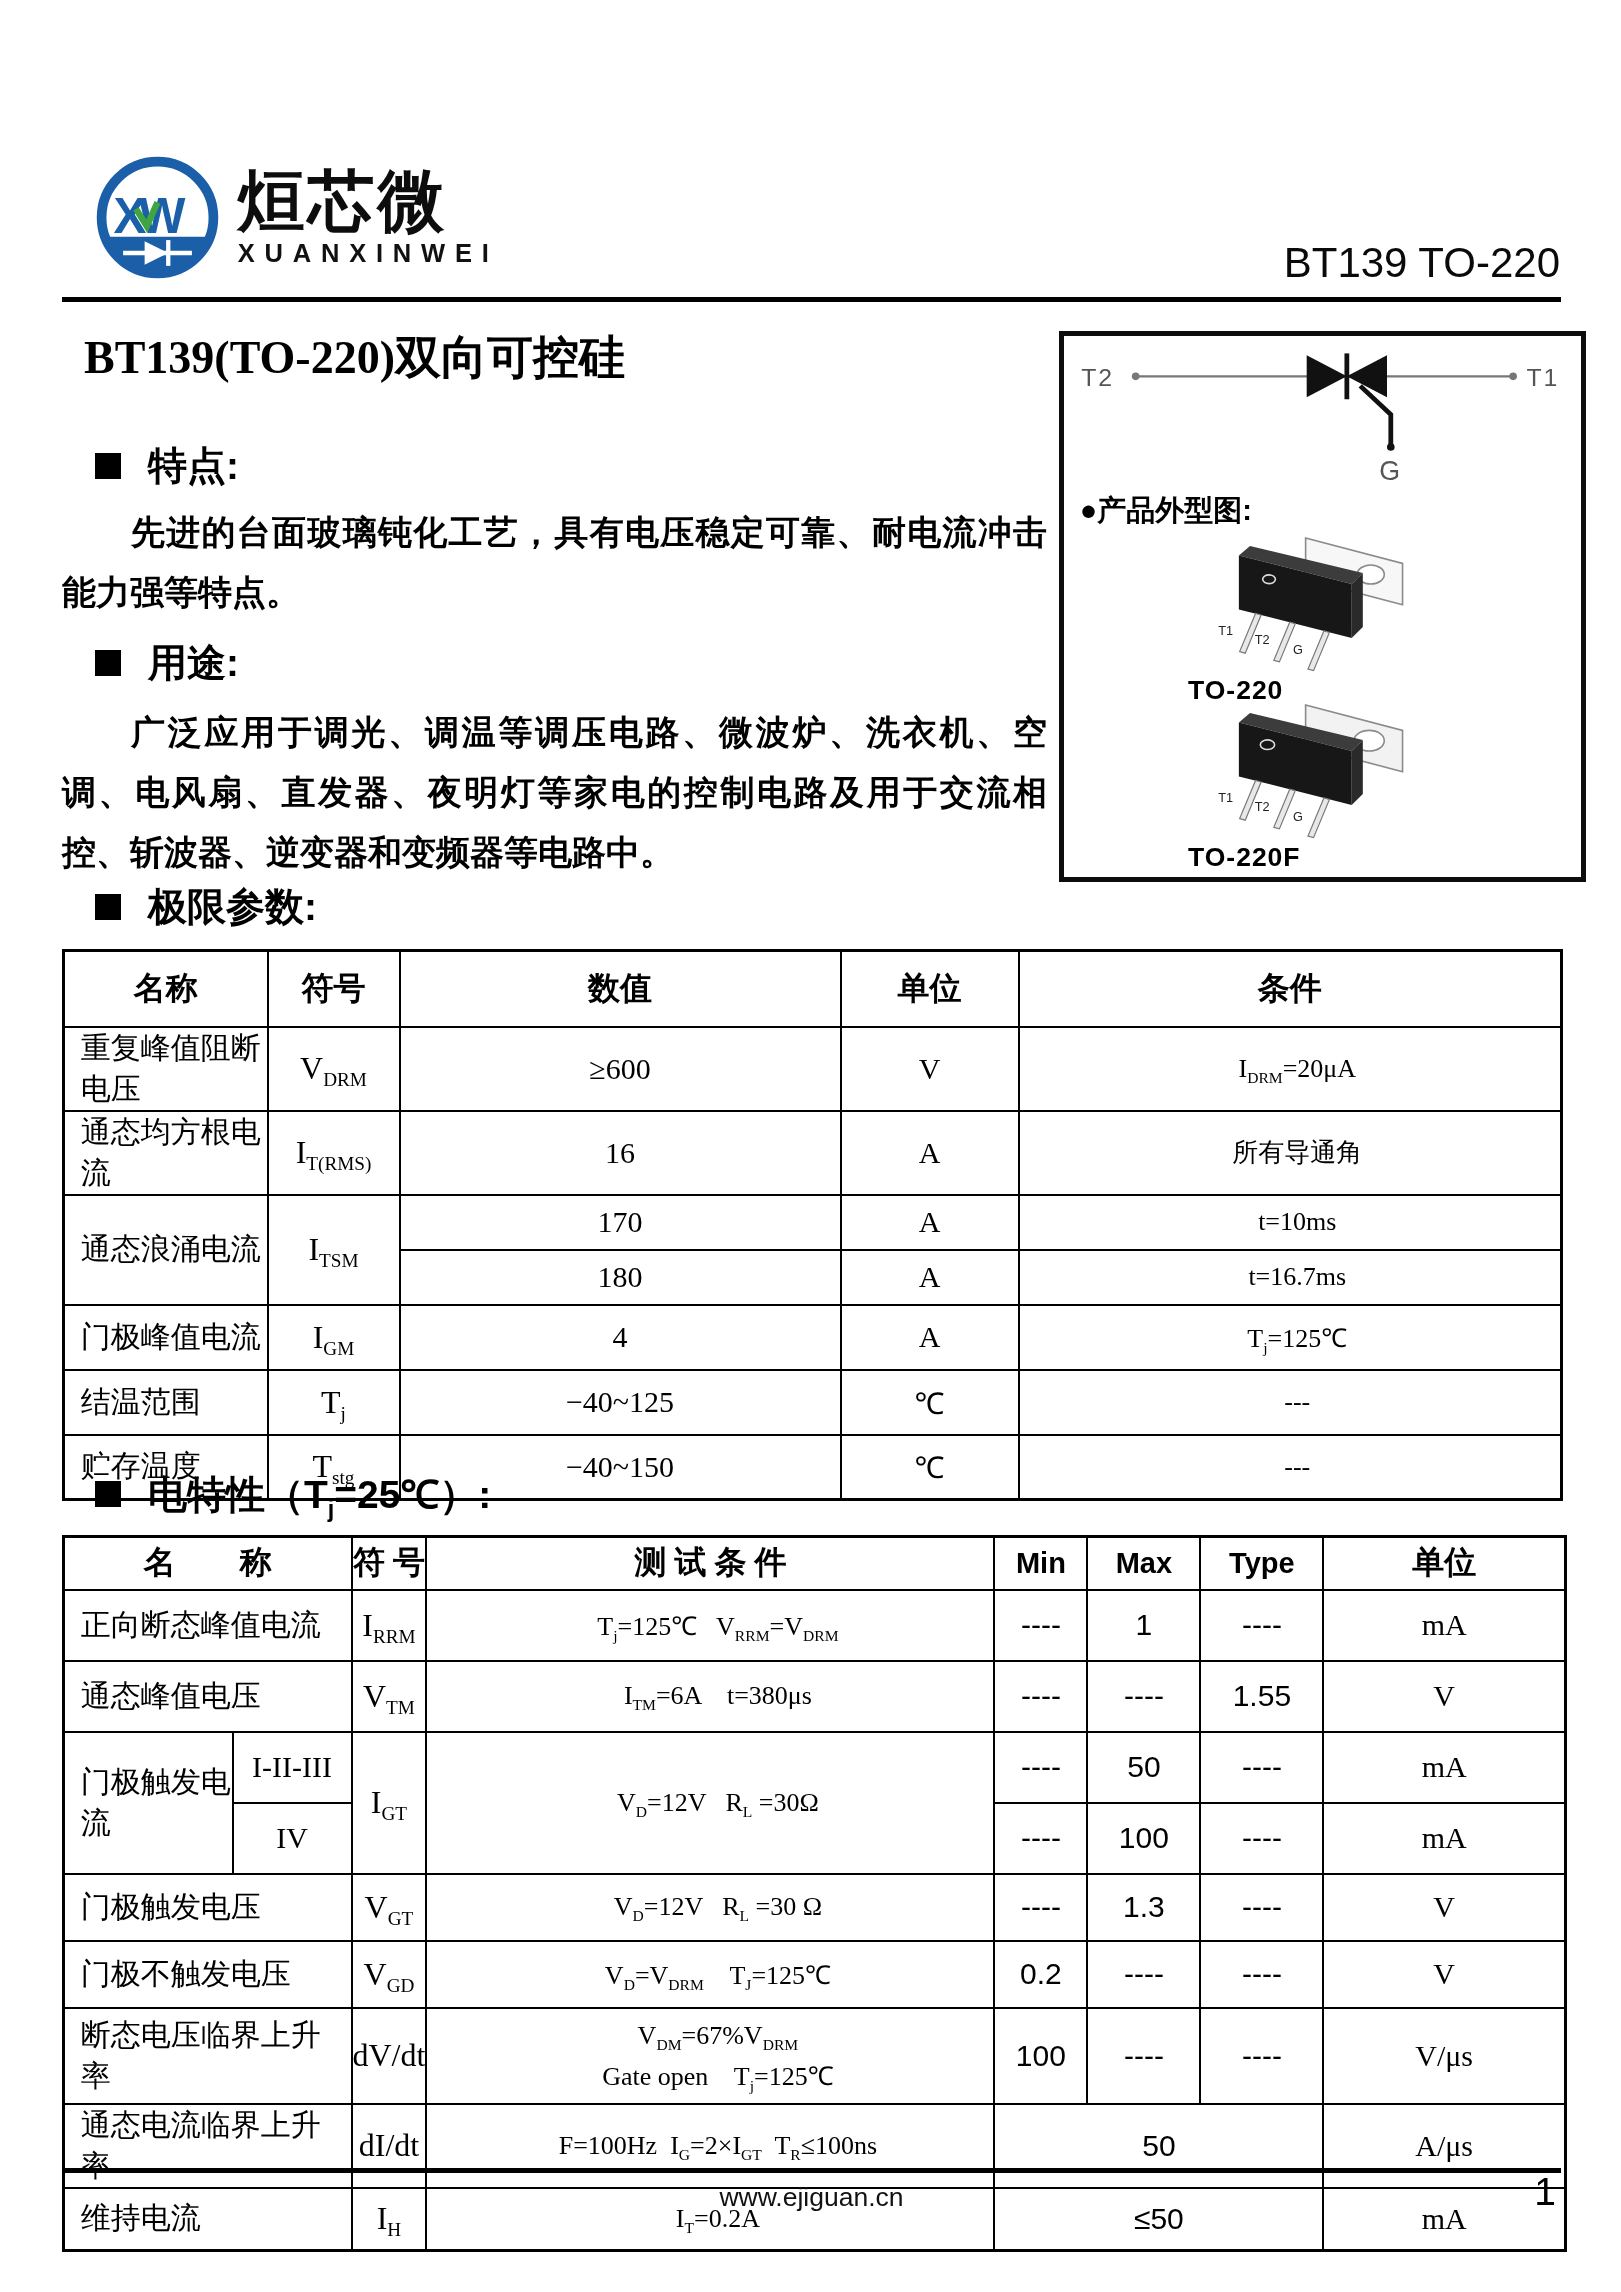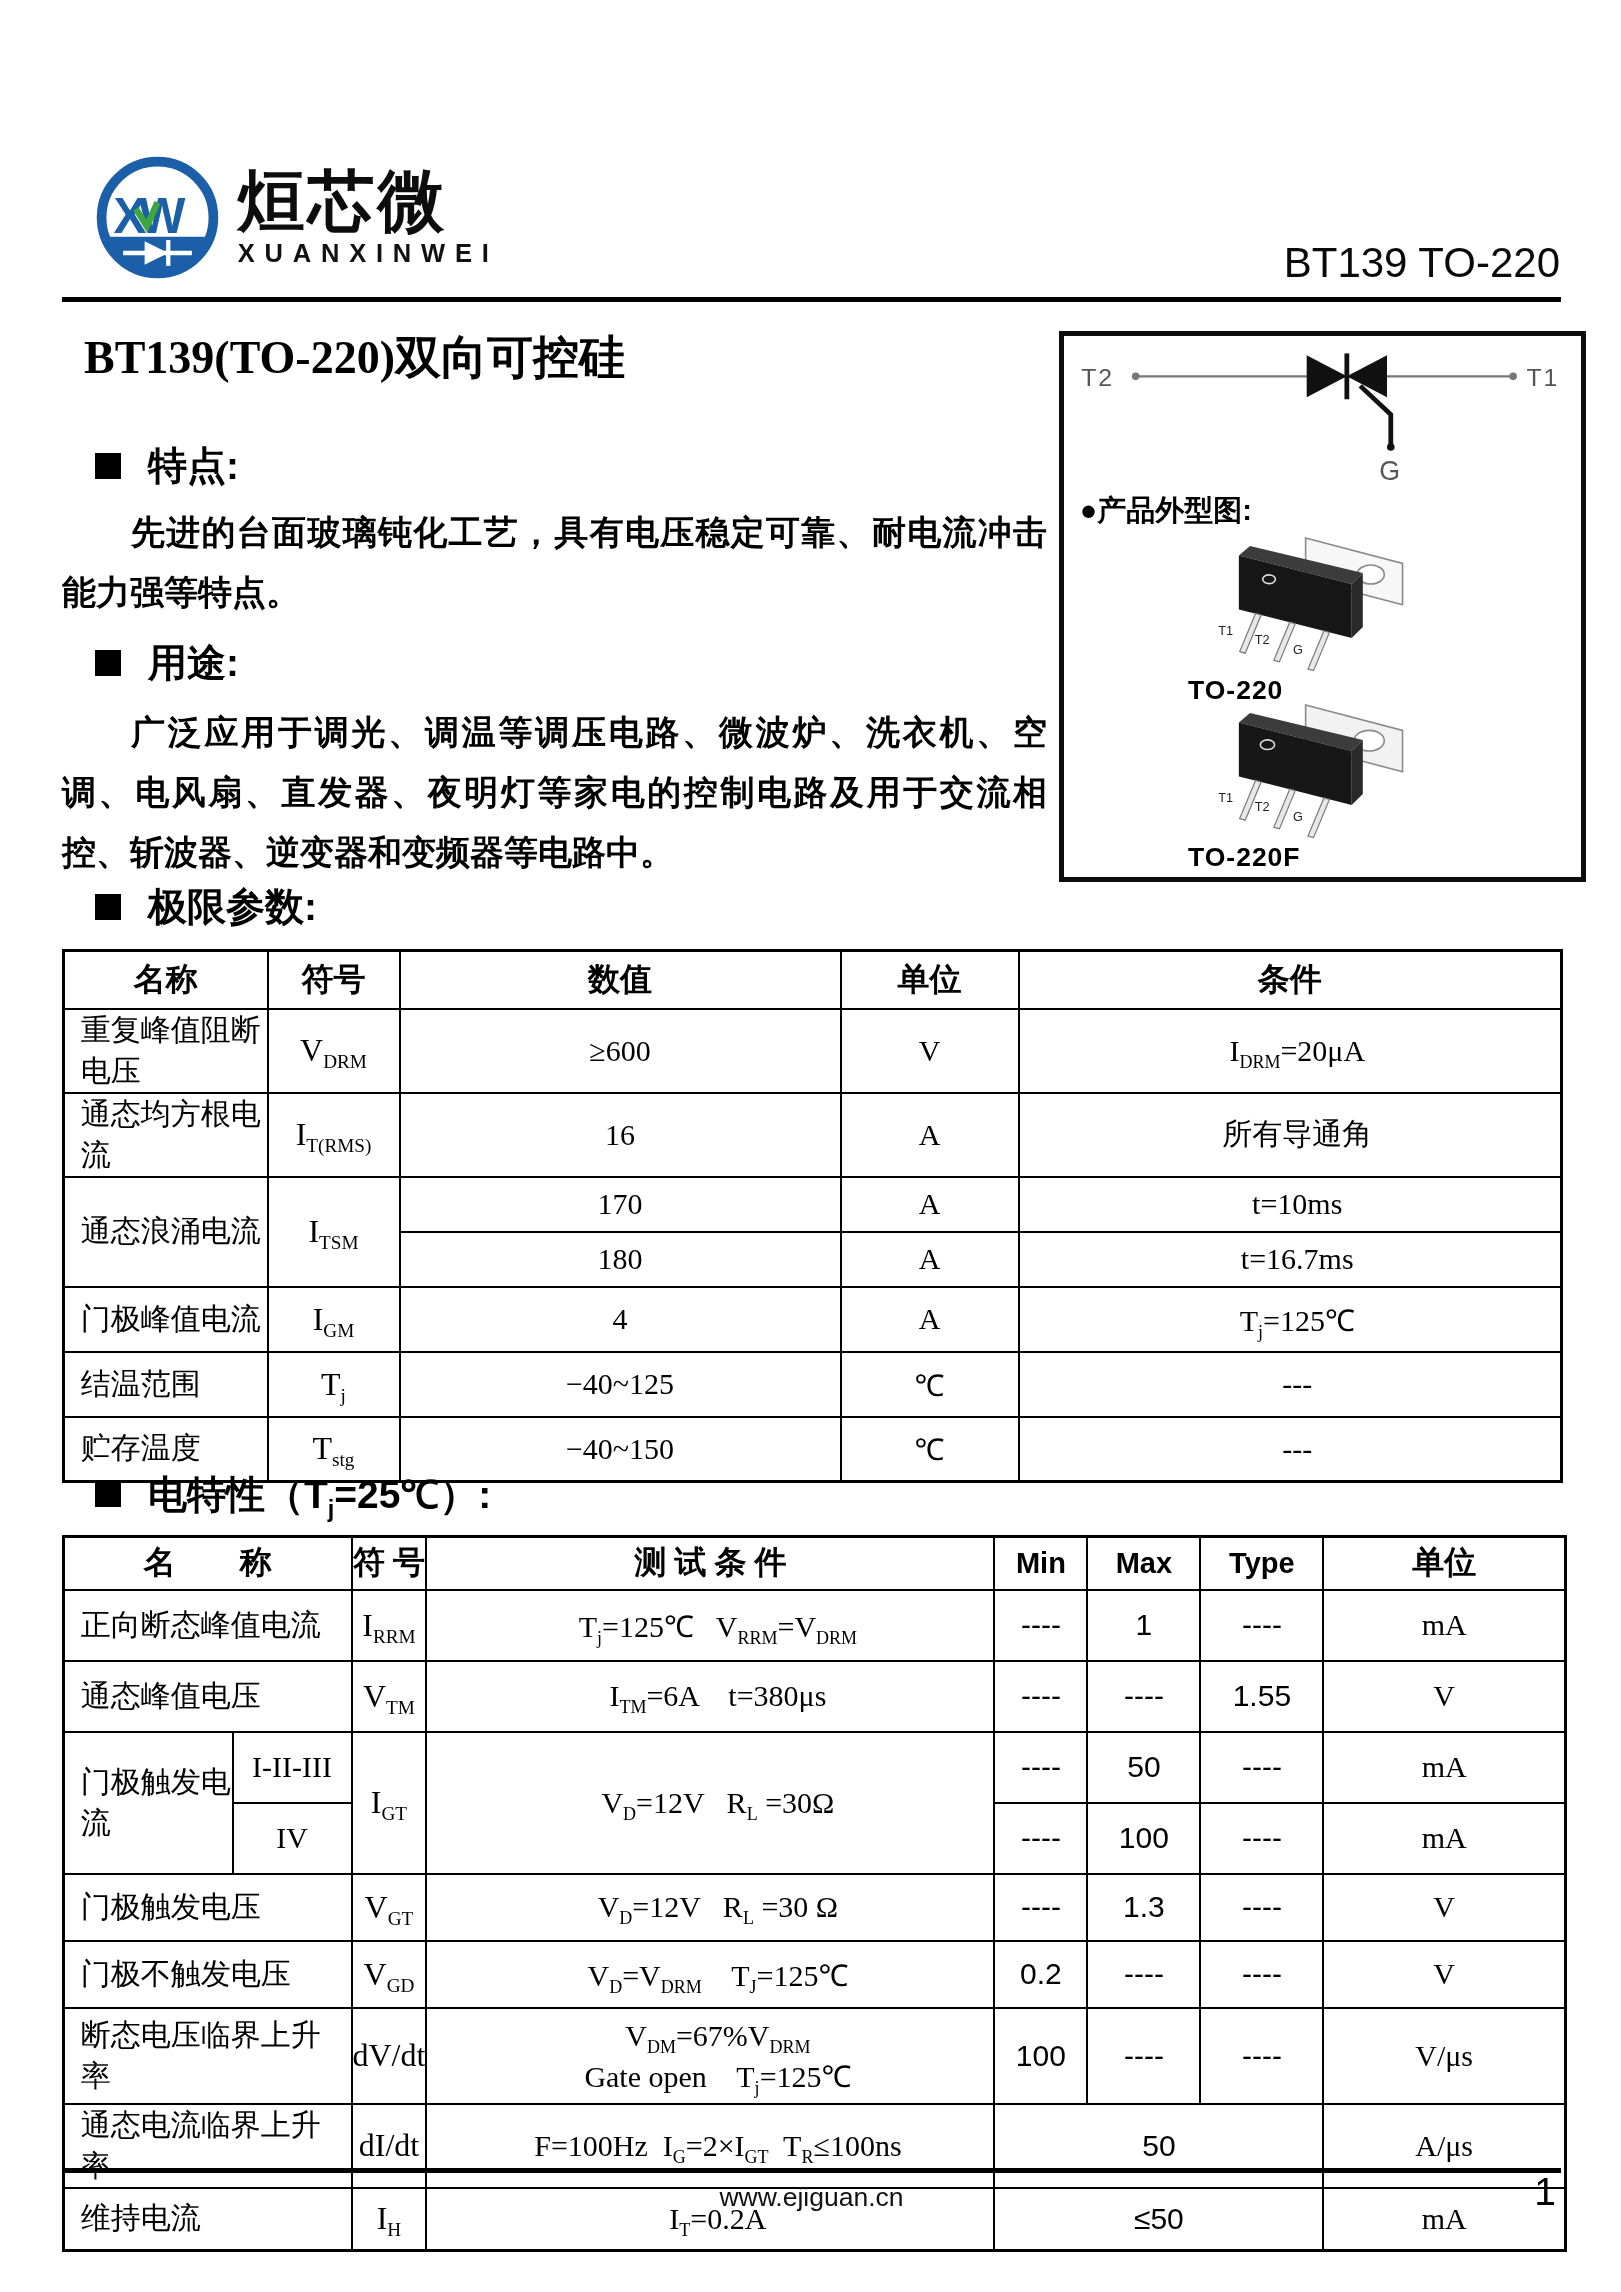--- a/index.html
+++ b/index.html
@@ -27,26 +27,26 @@
   .pkg1{top:194px;} .pkg2{top:361px;}
   .pkg-label{margin-left:48px;margin-top:-5.9px;font-family:"Liberation Sans",sans-serif;font-weight:900;font-size:26.5px;letter-spacing:1px;}
   
   table{border-collapse:collapse;table-layout:fixed;position:absolute;left:62px;background:#fff;}
   td,th{border:2.9px solid #000;padding:0;overflow:hidden;}
   table{border:3.9px solid #000;}
   th{font-weight:bold;font-size:32px;white-space:pre;text-align:center;}
   td{font-size:30px;text-align:center;vertical-align:middle;}
   td.name{text-align:left;padding-left:15.7px;}
   td.sym{font-size:32px;}
-  td.cond{white-space:pre-wrap;font-size:30px;padding-left:15px;}
+  td.cond{white-space:pre-wrap;font-size:26px;padding-left:15px;}
   td.lat,th.lat{font-family:"Liberation Sans",sans-serif;}
   th.lat{font-size:29px;}
   sub{font-size:60%;line-height:0;}
   .t1{top:949px;}  .t2{top:1535px;}
-  tr.h-hdr{height:58px;} tr.h-a{height:65px;} tr.h-b{height:55px;}
+  tr.h-hdr{height:76px;} tr.h-a{height:65px;} tr.h-b{height:55px;}
   tr.e-hdr{height:53px;} tr.e-a{height:71px;} tr.e-b{height:67px;} tr.e-c{height:96px;} tr.e-d{height:59px;} tr.e-e{height:63px;}
   td.two-line{line-height:41px;}
   
   .footer-rule{position:absolute;left:62px;top:2168px;width:1499px;height:4.9px;background:#000;}
   .footer-site{position:absolute;left:62px;top:2182px;width:1499px;text-align:center;
       font-family:"Liberation Sans",sans-serif;font-size:26.5px;color:#111;}
   .page-number{position:absolute;right:65px;top:2170px;font-family:"Liberation Sans",sans-serif;font-size:39px;}
 </style>
 </head>
 <body>

